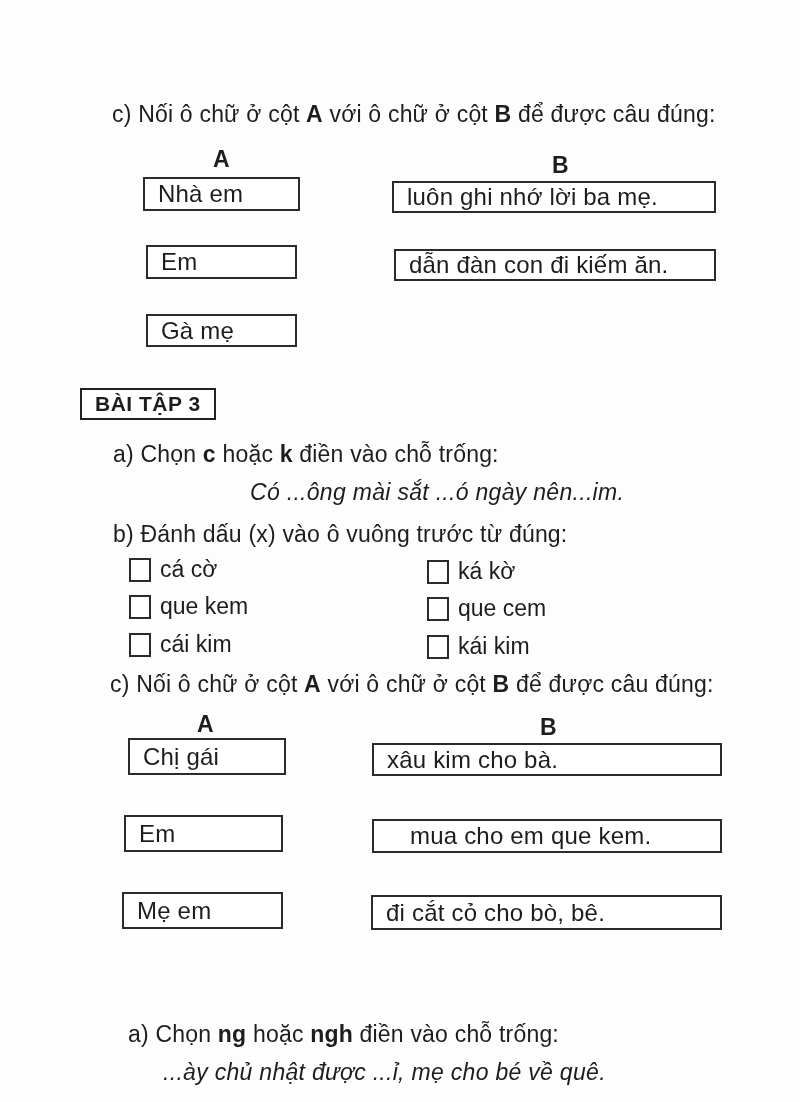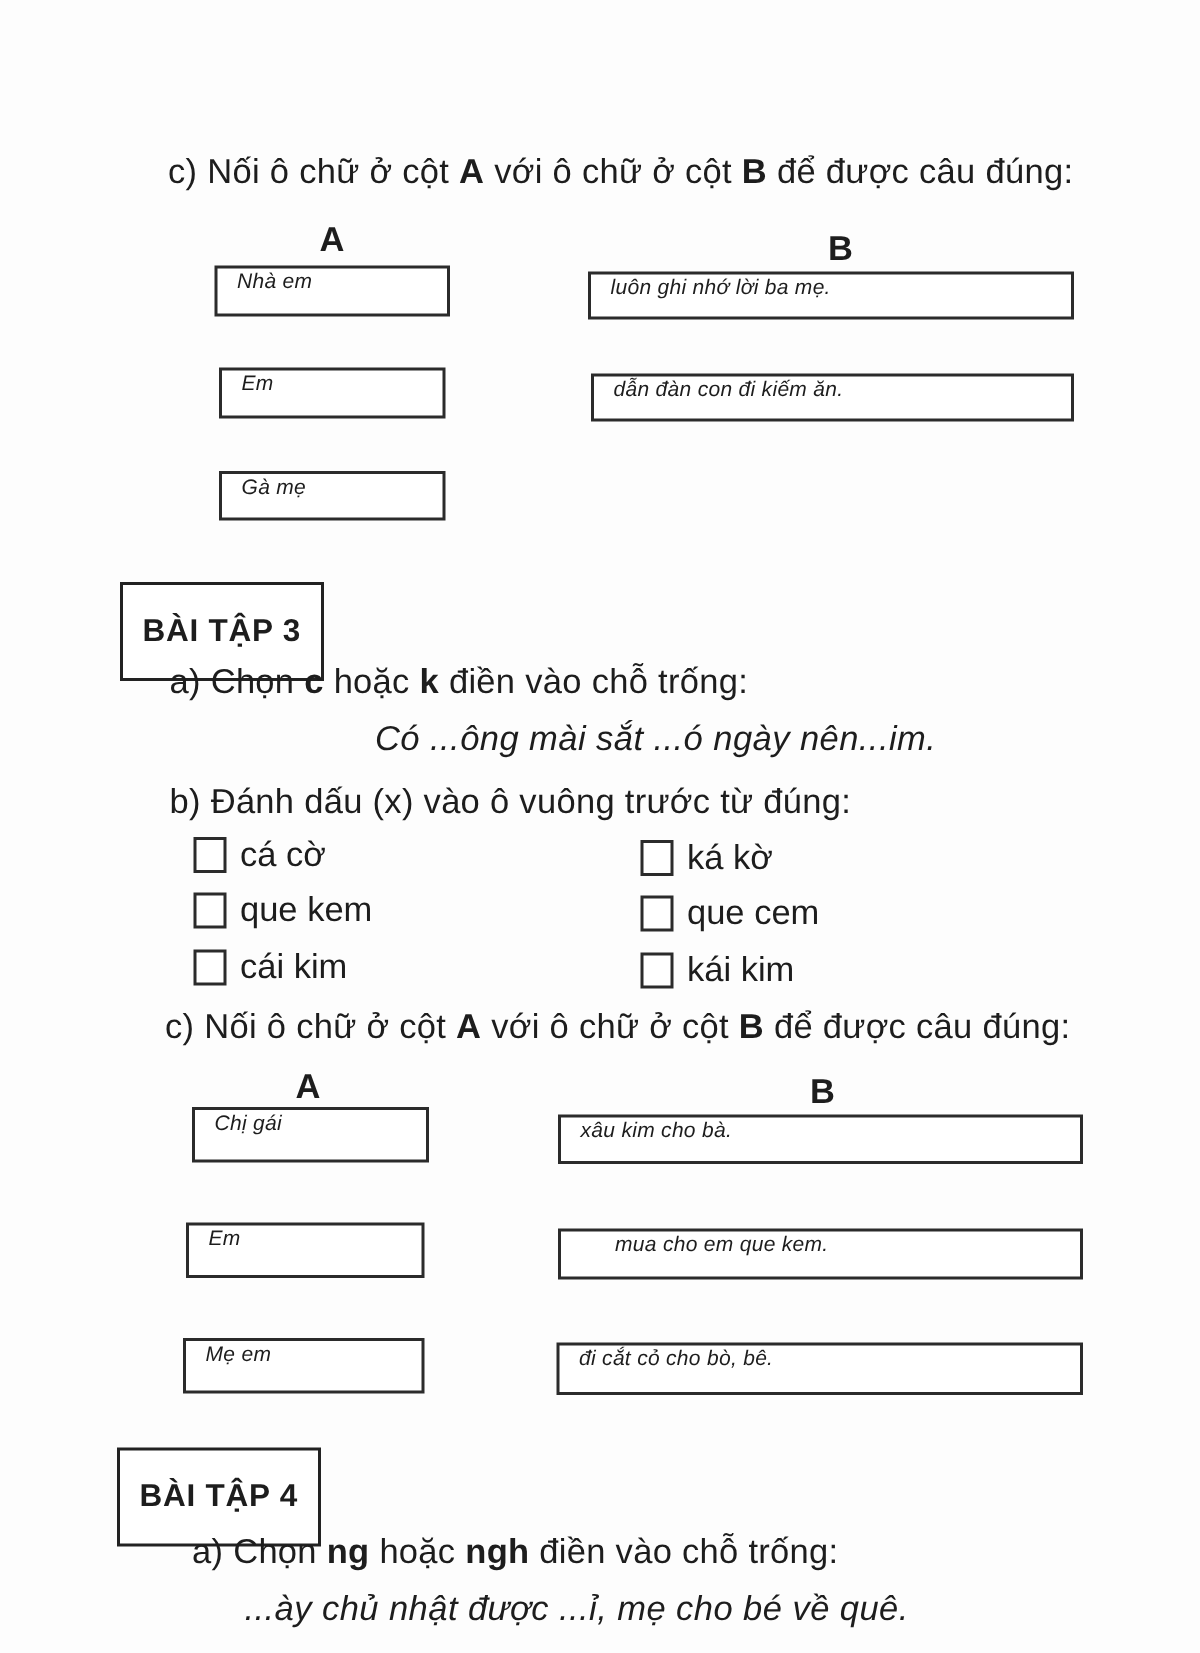--- a/index.html
+++ b/index.html
@@ -28,31 +28,30 @@
   }
   .col-h {
     position:absolute;
     font-size:23px;
     font-weight:700;
   }
   .mbox {
     position:absolute;
     border:2px solid #2b2b2b;
     display:flex;
-    align-items:flex-start;
+    align-items:center;
     padding-left:13px;
-    font-size:14px;
+    font-size:24px;
     background:#ffffff;
     letter-spacing:0.2px;
-    font-style:italic;
   }
   .title-box {
     position:absolute;
     border:2px solid #222222;
-    padding:19px 13px;
+    padding:2px 13px;
     font-size:21px;
     font-weight:700;
     letter-spacing:0.5px;
     background:#ffffff;
     white-space:nowrap;
   }
   .cb-row {
     position:absolute;
     display:flex;
     align-items:center;
@@ -150,19 +149,18 @@
       <span>mua cho em que kem.</span>
     </div>
 
   <div class="mbox" style="left:122px; top:892px; width:161px; height:37px;">
       <span>Mẹ em</span>
     </div>
   <div class="mbox" style="left:371px; top:895px; width:351px; height:35px;">
       <span>đi cắt cỏ cho bò, bê.</span>
     </div>
 
-  <div class="title-box" style="left:78px; top:965px;"><span>BÀI TẬP 4</span></div>
 
   <div class="instr" style="left:128px; top:1021px;"><span>a) Chọn </span><b>ng</b><span> hoặc </span><b>ngh</b><span> điền vào chỗ trống:</span></div>
 
   <div class="fill" style="left:163px; top:1059px;">...ày chủ nhật được ...ỉ, mẹ cho bé về quê.</div>
 
 </div>
 
 </body></html>

